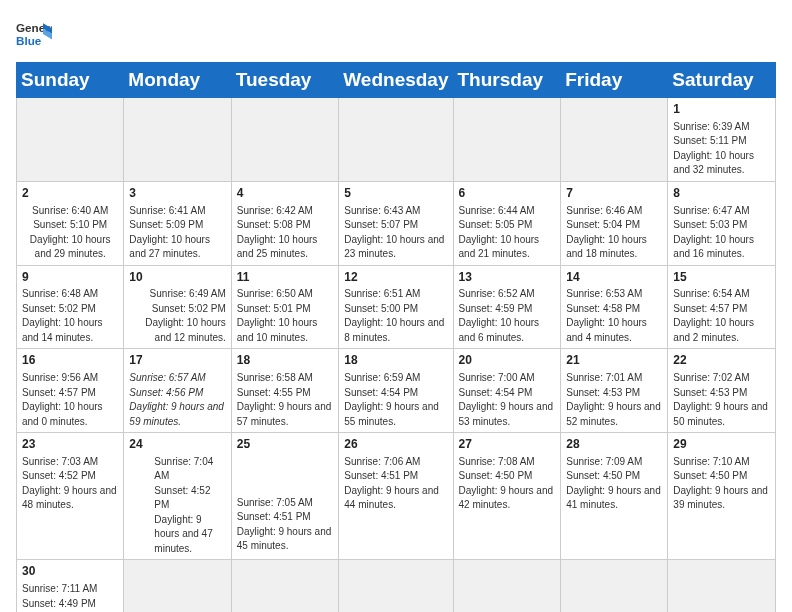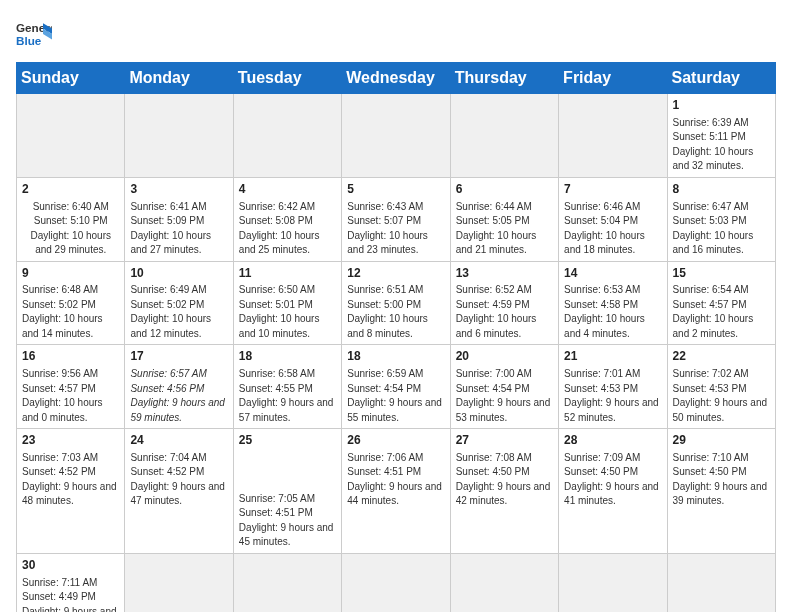--- a/index.html
+++ b/index.html
@@ -38,21 +38,21 @@
       color: #444;
     }
     .calendar {
       width: 100%;
       border-collapse: collapse;
       border: 1px solid #bbb;
     }
     .calendar th {
       background: #1a6fc4;
       color: #fff;
-      font-size: 16px;
+      font-size: 19px;
       font-weight: bold;
       padding: 6px 4px;
       text-align: left;
       border: 1px solid #1a6fc4;
     }
     .calendar td {
       vertical-align: top;
       border: 1px solid #ccc;
       padding: 3px 5px;
       width: 108px;
@@ -176,21 +176,21 @@
       </tr>
       <tr>
         <td>
           <span class="day-num">9</span>
           <div class="day-info" style="white-space: pre-line;">Sunrise: 6:48 AM
 Sunset: 5:02 PM
 Daylight: 10 hours and 14 minutes.</div>
         </td>
         <td>
           <span class="day-num">10</span>
-          <div class="day-info" style="white-space: pre-line;">Sunrise: 6:49 AM
+          <div class="day-info" style="white-space: pre-line; text-align: right;">Sunrise: 6:49 AM
 Sunset: 5:02 PM
 Daylight: 10 hours and 12 minutes.</div>
         </td>
         <td>
           <span class="day-num">11</span>
           <div class="day-info" style="white-space: pre-line;">Sunrise: 6:50 AM
 Sunset: 5:01 PM
 Daylight: 10 hours and 10 minutes.</div>
         </td>
         <td>
@@ -264,21 +264,21 @@
       </tr>
       <tr>
         <td>
           <span class="day-num">23</span>
           <div class="day-info" style="white-space: pre-line;">Sunrise: 7:03 AM
 Sunset: 4:52 PM
 Daylight: 9 hours and 48 minutes.</div>
         </td>
         <td>
           <span class="day-num">24</span>
-          <div class="day-info" style="white-space: pre-line;">Sunrise: 7:04 AM
+          <div class="day-info" style="white-space: pre-line; margin-left: 25px;">Sunrise: 7:04 AM
 Sunset: 4:52 PM
 Daylight: 9 hours and 47 minutes.</div>
         </td>
         <td>
           <span class="day-num">25</span>
           <div class="day-info" style="white-space: pre-line; margin-top: 43px;">Sunrise: 7:05 AM
 Sunset: 4:51 PM
 Daylight: 9 hours and 45 minutes.</div>
         </td>
         <td>

